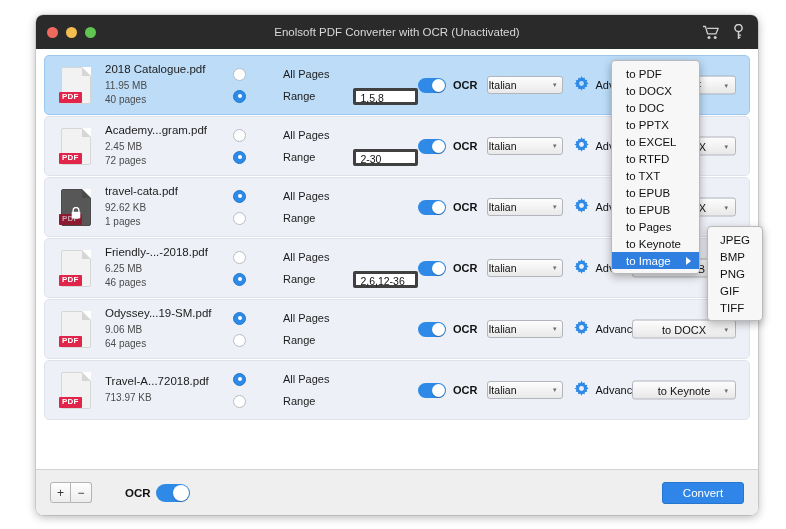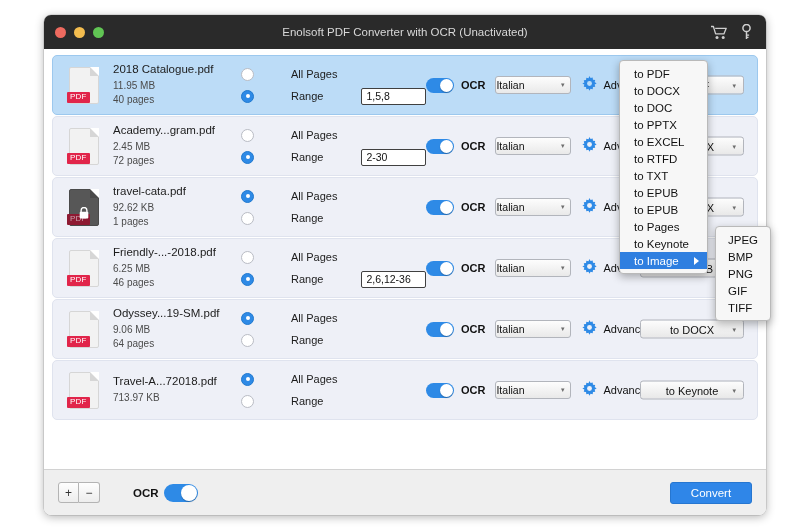--- a/index.html
+++ b/index.html
@@ -4,21 +4,21 @@
 <style>
   * { box-sizing: border-box; margin: 0; padding: 0; }
   html, body {
     width: 786px; height: 529px;
     background: #ffffff;
     font-family: "Liberation Sans", sans-serif;
     overflow: hidden;
   }
   .app-window {
     position: absolute;
-    left: 44px; top: 15px;
+    left: 36px; top: 15px;
     width: 722px; height: 500px;
     background: #ffffff;
     border-radius: 7px;
     box-shadow: 0 2px 10px rgba(0,0,0,0.30), 0 0 0 0.5px rgba(0,0,0,0.18);
     overflow: visible;
   }
 
   
   .titlebar {
     position: relative;
@@ -83,21 +83,21 @@
     content: "";
     position: absolute; top: -1px; right: -1px;
     border-width: 0 9px 9px 0;
     border-style: solid;
     border-color: #ffffff #ffffff #d6d6d6 #d6d6d6;
   }
   .pdf-badge {
     position: absolute; left: -2px; bottom: 1px;
     background: #e1254a;
     color: #ffffff;
-    font-size: 8px; font-weight: normal;
+    font-size: 8px; font-weight: bold;
     letter-spacing: 0.2px;
     padding: 1.5px 3px 1.5px 3px;
     border-radius: 1px;
     line-height: 1;
   }
   .pdf-icon.locked .pdf-page { background: #575757; border-color: #4a4a4a; }
   .pdf-icon.locked .pdf-page::after { border-color: #ffffff #ffffff #4a4a4a #4a4a4a; }
   .pdf-icon.locked .pdf-badge { background: #8e1a32; color: #c9a2ad; }
   .lock-glyph {
     position: absolute; left: 50%; top: 16px;
@@ -136,21 +136,21 @@
     position: absolute; left: 50%; top: 50%;
     transform: translate(-50%,-50%);
     width: 4px; height: 4px; border-radius: 50%;
     background: #ffffff;
   }
   .radio-label { font-size: 11px; color: #1c1c1c; margin-left: 7px; }
   .range-input {
     margin-left: 8px;
     width: 78px; height: 17px;
     background: #ffffff;
-    border: 1px solid #404040;
+    border: 3px solid #404040;
     border-radius: 2px;
     font-size: 10.5px;
     color: #111;
     padding: 0 4px;
     font-family: "Liberation Sans", sans-serif;
     line-height: 15px;
   }
   .range-input.hidden { visibility: hidden; }
 
   

